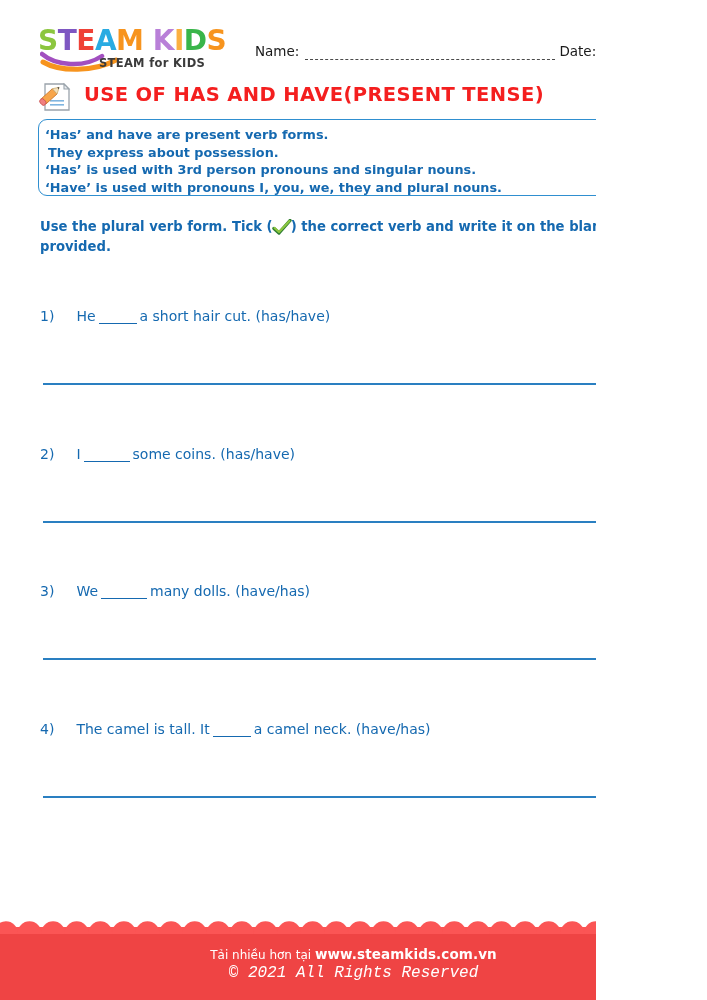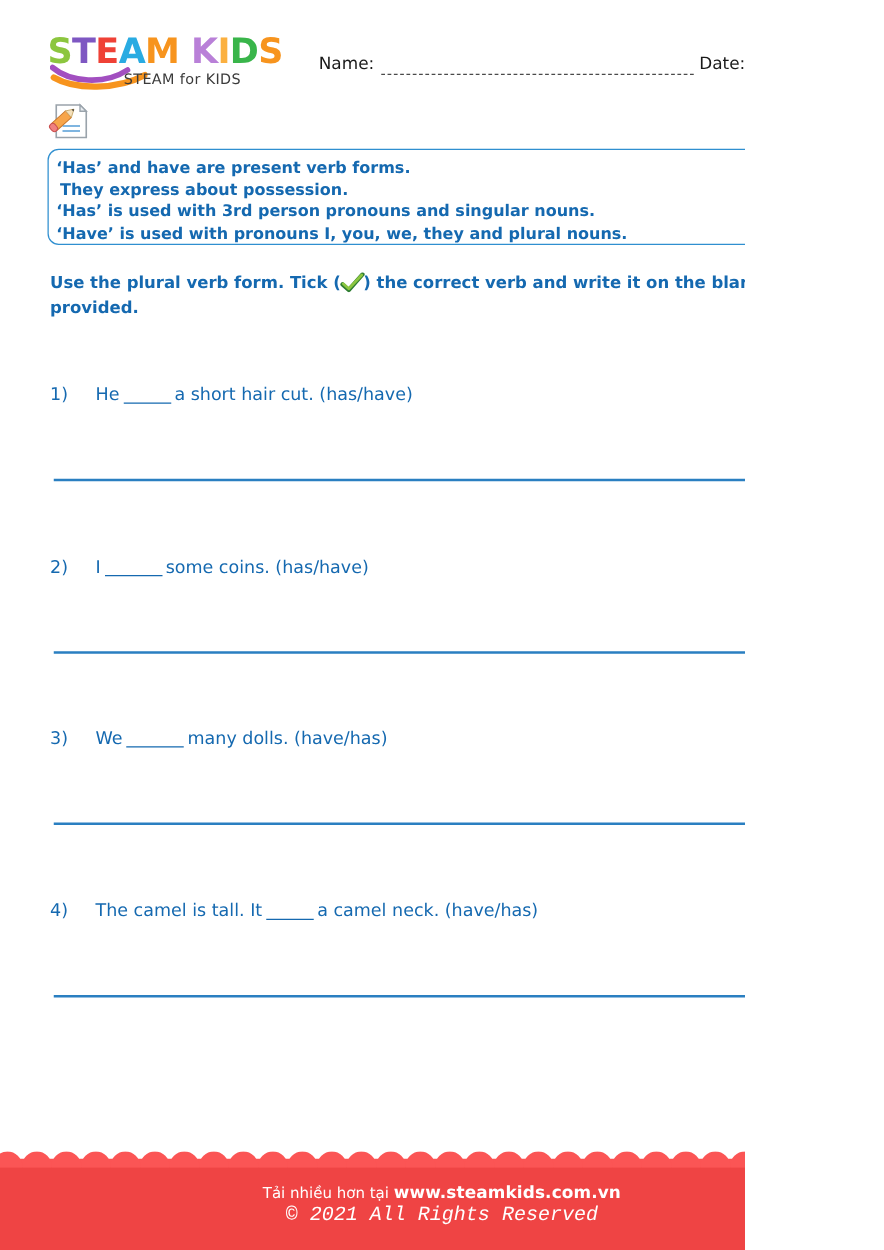--- a/index.html
+++ b/index.html
@@ -47,21 +47,21 @@
     left: 2px;
     top: 24px;
     width: 78px;
     height: 22px;
   }
   .logo-sub {
     position: absolute;
     left: 61px;
     top: 30px;
     font-family: "DejaVu Sans", sans-serif;
-    font-weight: normal;
+    font-weight: bold;
     font-size: 11.5px;
     letter-spacing: 0.3px;
     color: #3b3b3b;
     white-space: nowrap;
   }
 
   .namedate {
     position: absolute;
     left: 255px;
     top: 36px;
@@ -256,20 +256,21 @@
       <path d="M28 8 L28 13 L33 13 Z" fill="#e9edf1" stroke="#9aa3ab" stroke-width="1.1"></path>
       <rect x="14" y="24" width="14" height="1.6" fill="#7fb5e0"></rect>
       <rect x="14" y="28" width="14" height="1.6" fill="#7fb5e0"></rect>
       <g transform="rotate(-42 18 16)">
         <rect x="4" y="12.5" width="15" height="7" fill="#f7a54a" stroke="#c9762a" stroke-width="0.8"></rect>
         <rect x="0.5" y="12.5" width="5" height="7" rx="2.4" fill="#f08080" stroke="#c94f4f" stroke-width="0.8"></rect>
         <path d="M19 12.5 L25 16 L19 19.5 Z" fill="#f3e0bd" stroke="#c9a96a" stroke-width="0.7"></path>
         <path d="M23.4 14.9 L25 16 L23.4 17.1 Z" fill="#2f2f2f"></path>
       </g>
     </svg>
+    <div class="title-text">USE OF HAS AND HAVE(PRESENT TENSE)</div>
   </div>
 
   <svg class="abc-book" viewBox="0 0 62 50">
     <path d="M28 3 C25 0, 21 3, 24 7 L30 11 L33 5 C35 1, 30 0, 28 3 Z" fill="#e03b2f"></path>
     <rect x="28" y="2" width="2.2" height="5" fill="#6b4a2a" transform="rotate(12 29 4)"></rect>
     <path d="M4 20 L31 12 L31 44 L4 40 Z" fill="#e03b2f" stroke="#b32a20" stroke-width="1"></path>
     <path d="M58 20 L31 12 L31 44 L58 40 Z" fill="#e03b2f" stroke="#b32a20" stroke-width="1"></path>
     <path d="M8 21 L31 15 L31 41 L8 37 Z" fill="#f2c230"></path>
     <path d="M54 21 L31 15 L31 41 L54 37 Z" fill="#1aa34a"></path>
     <text x="18" y="33" font-family="DejaVu Sans, sans-serif" font-size="14" font-weight="bold" fill="#1aa34a" text-anchor="middle">A</text>

